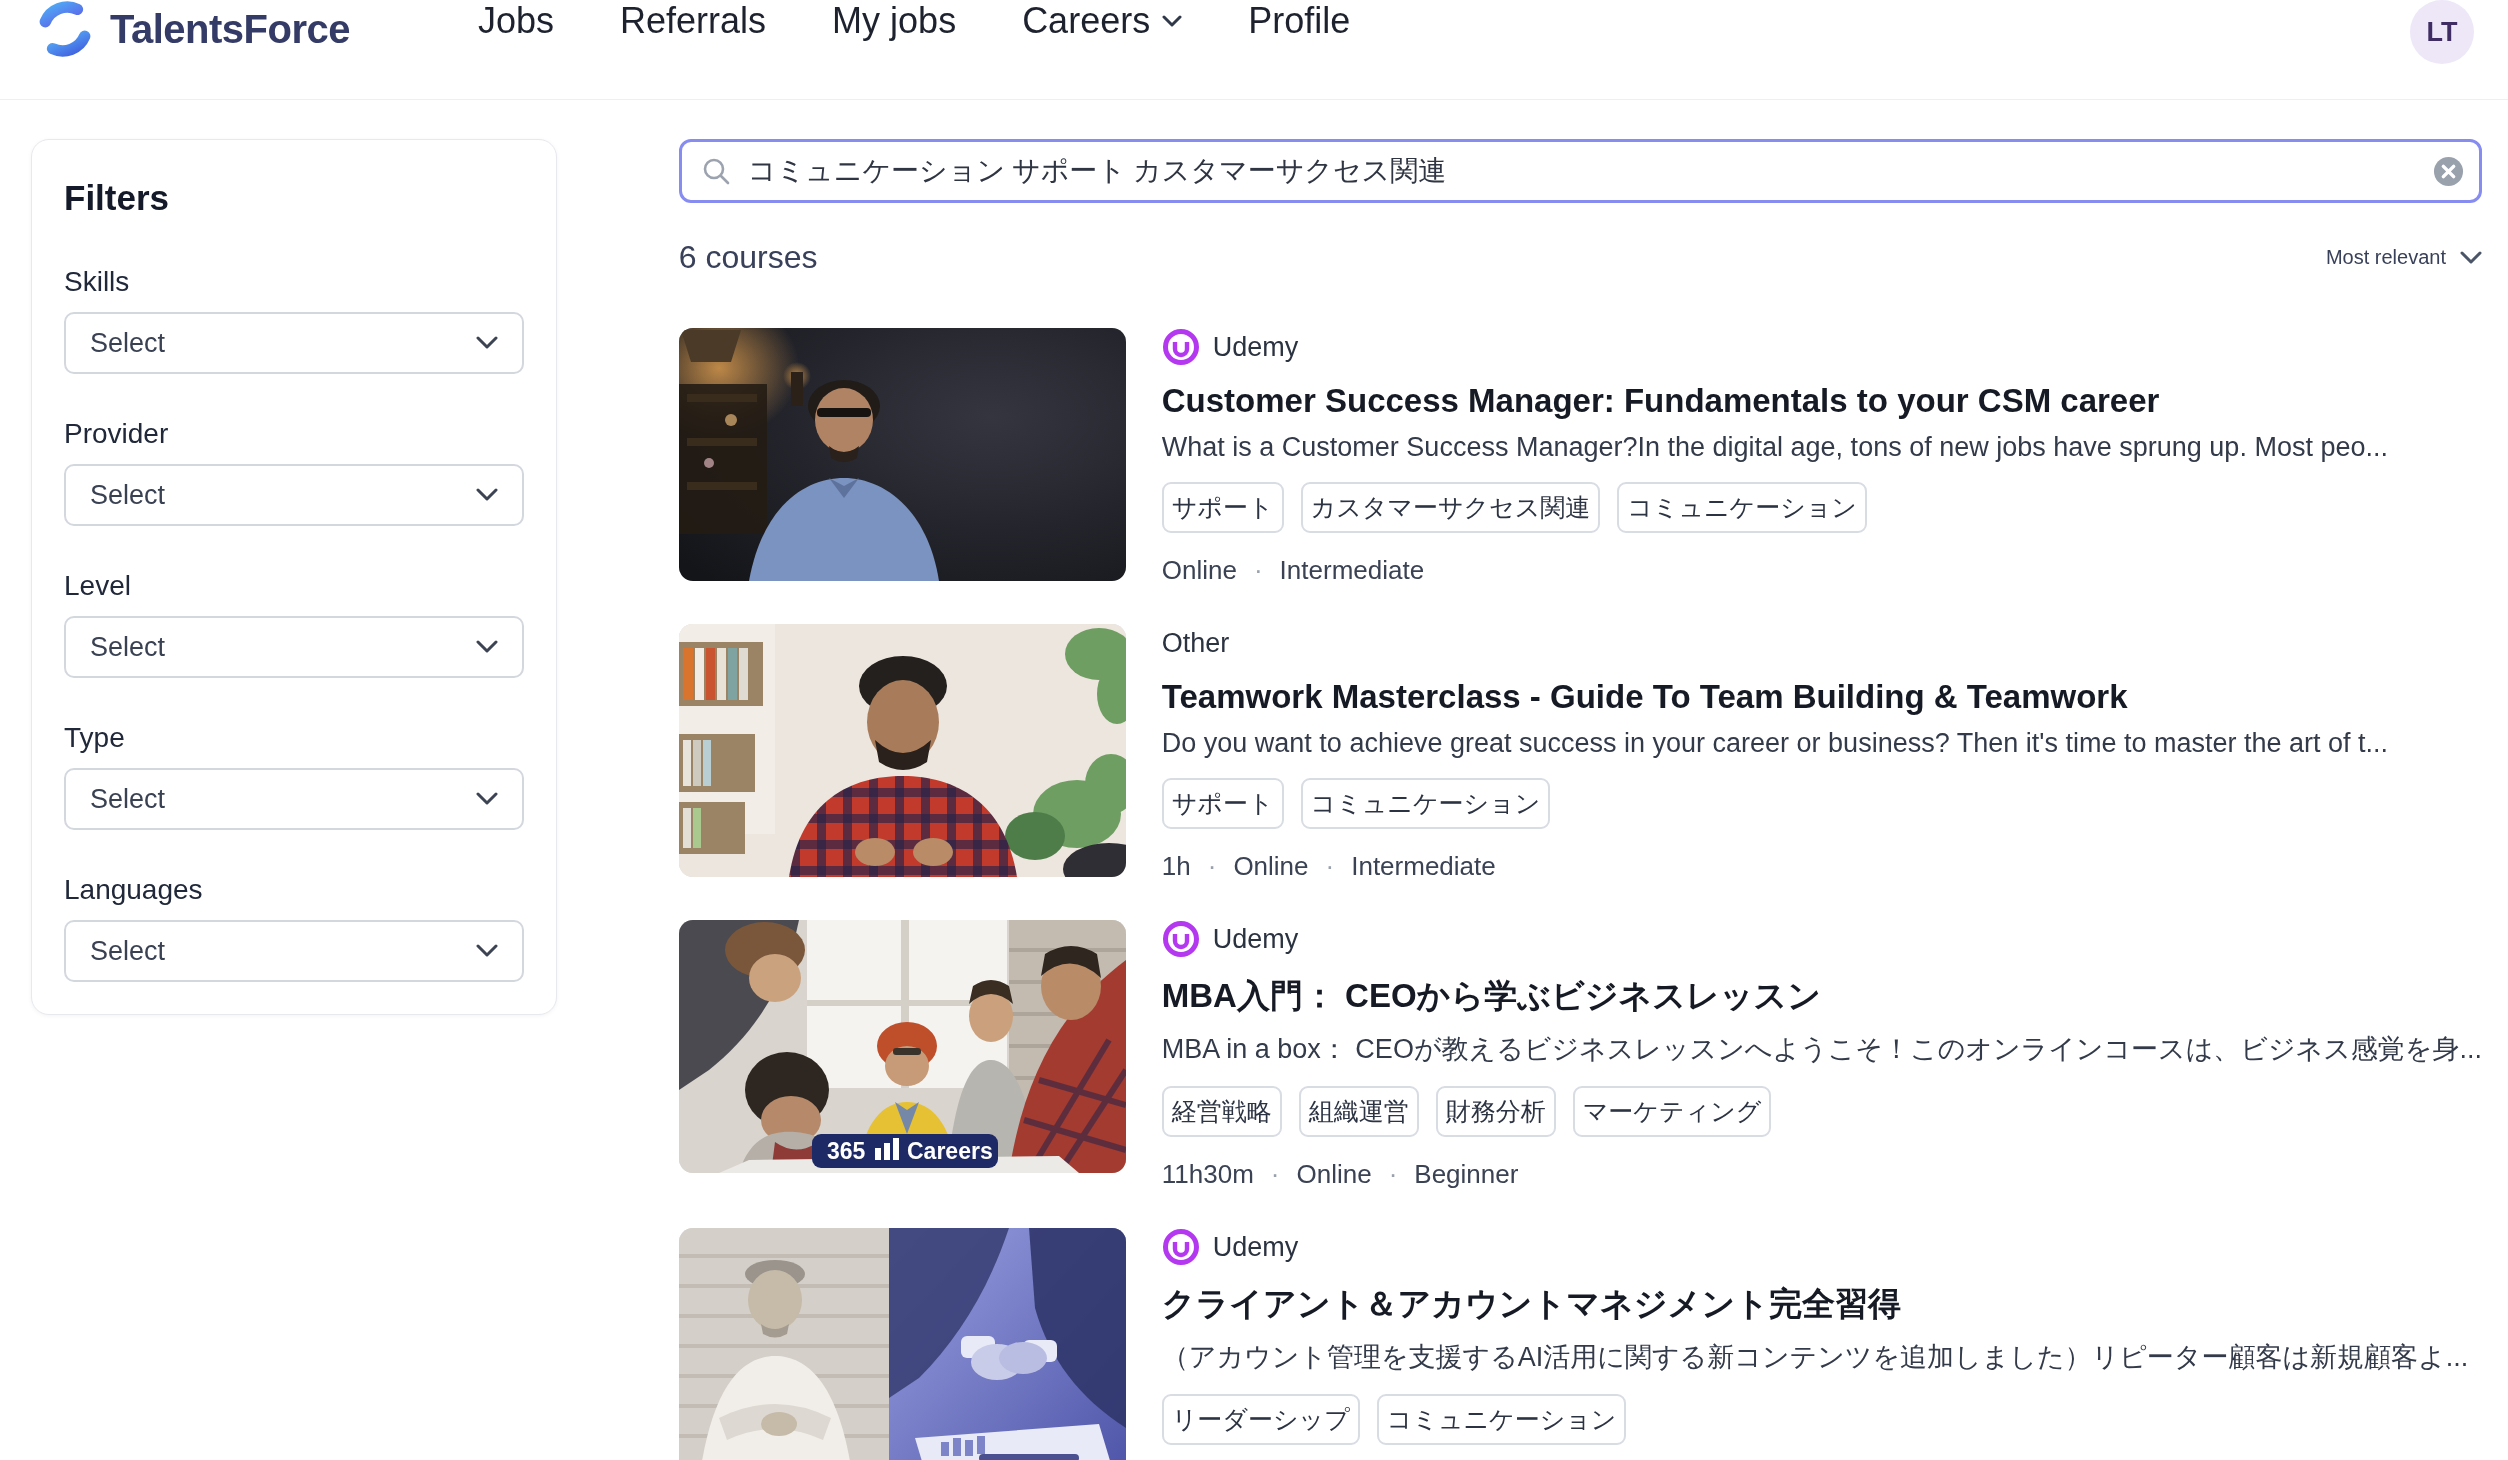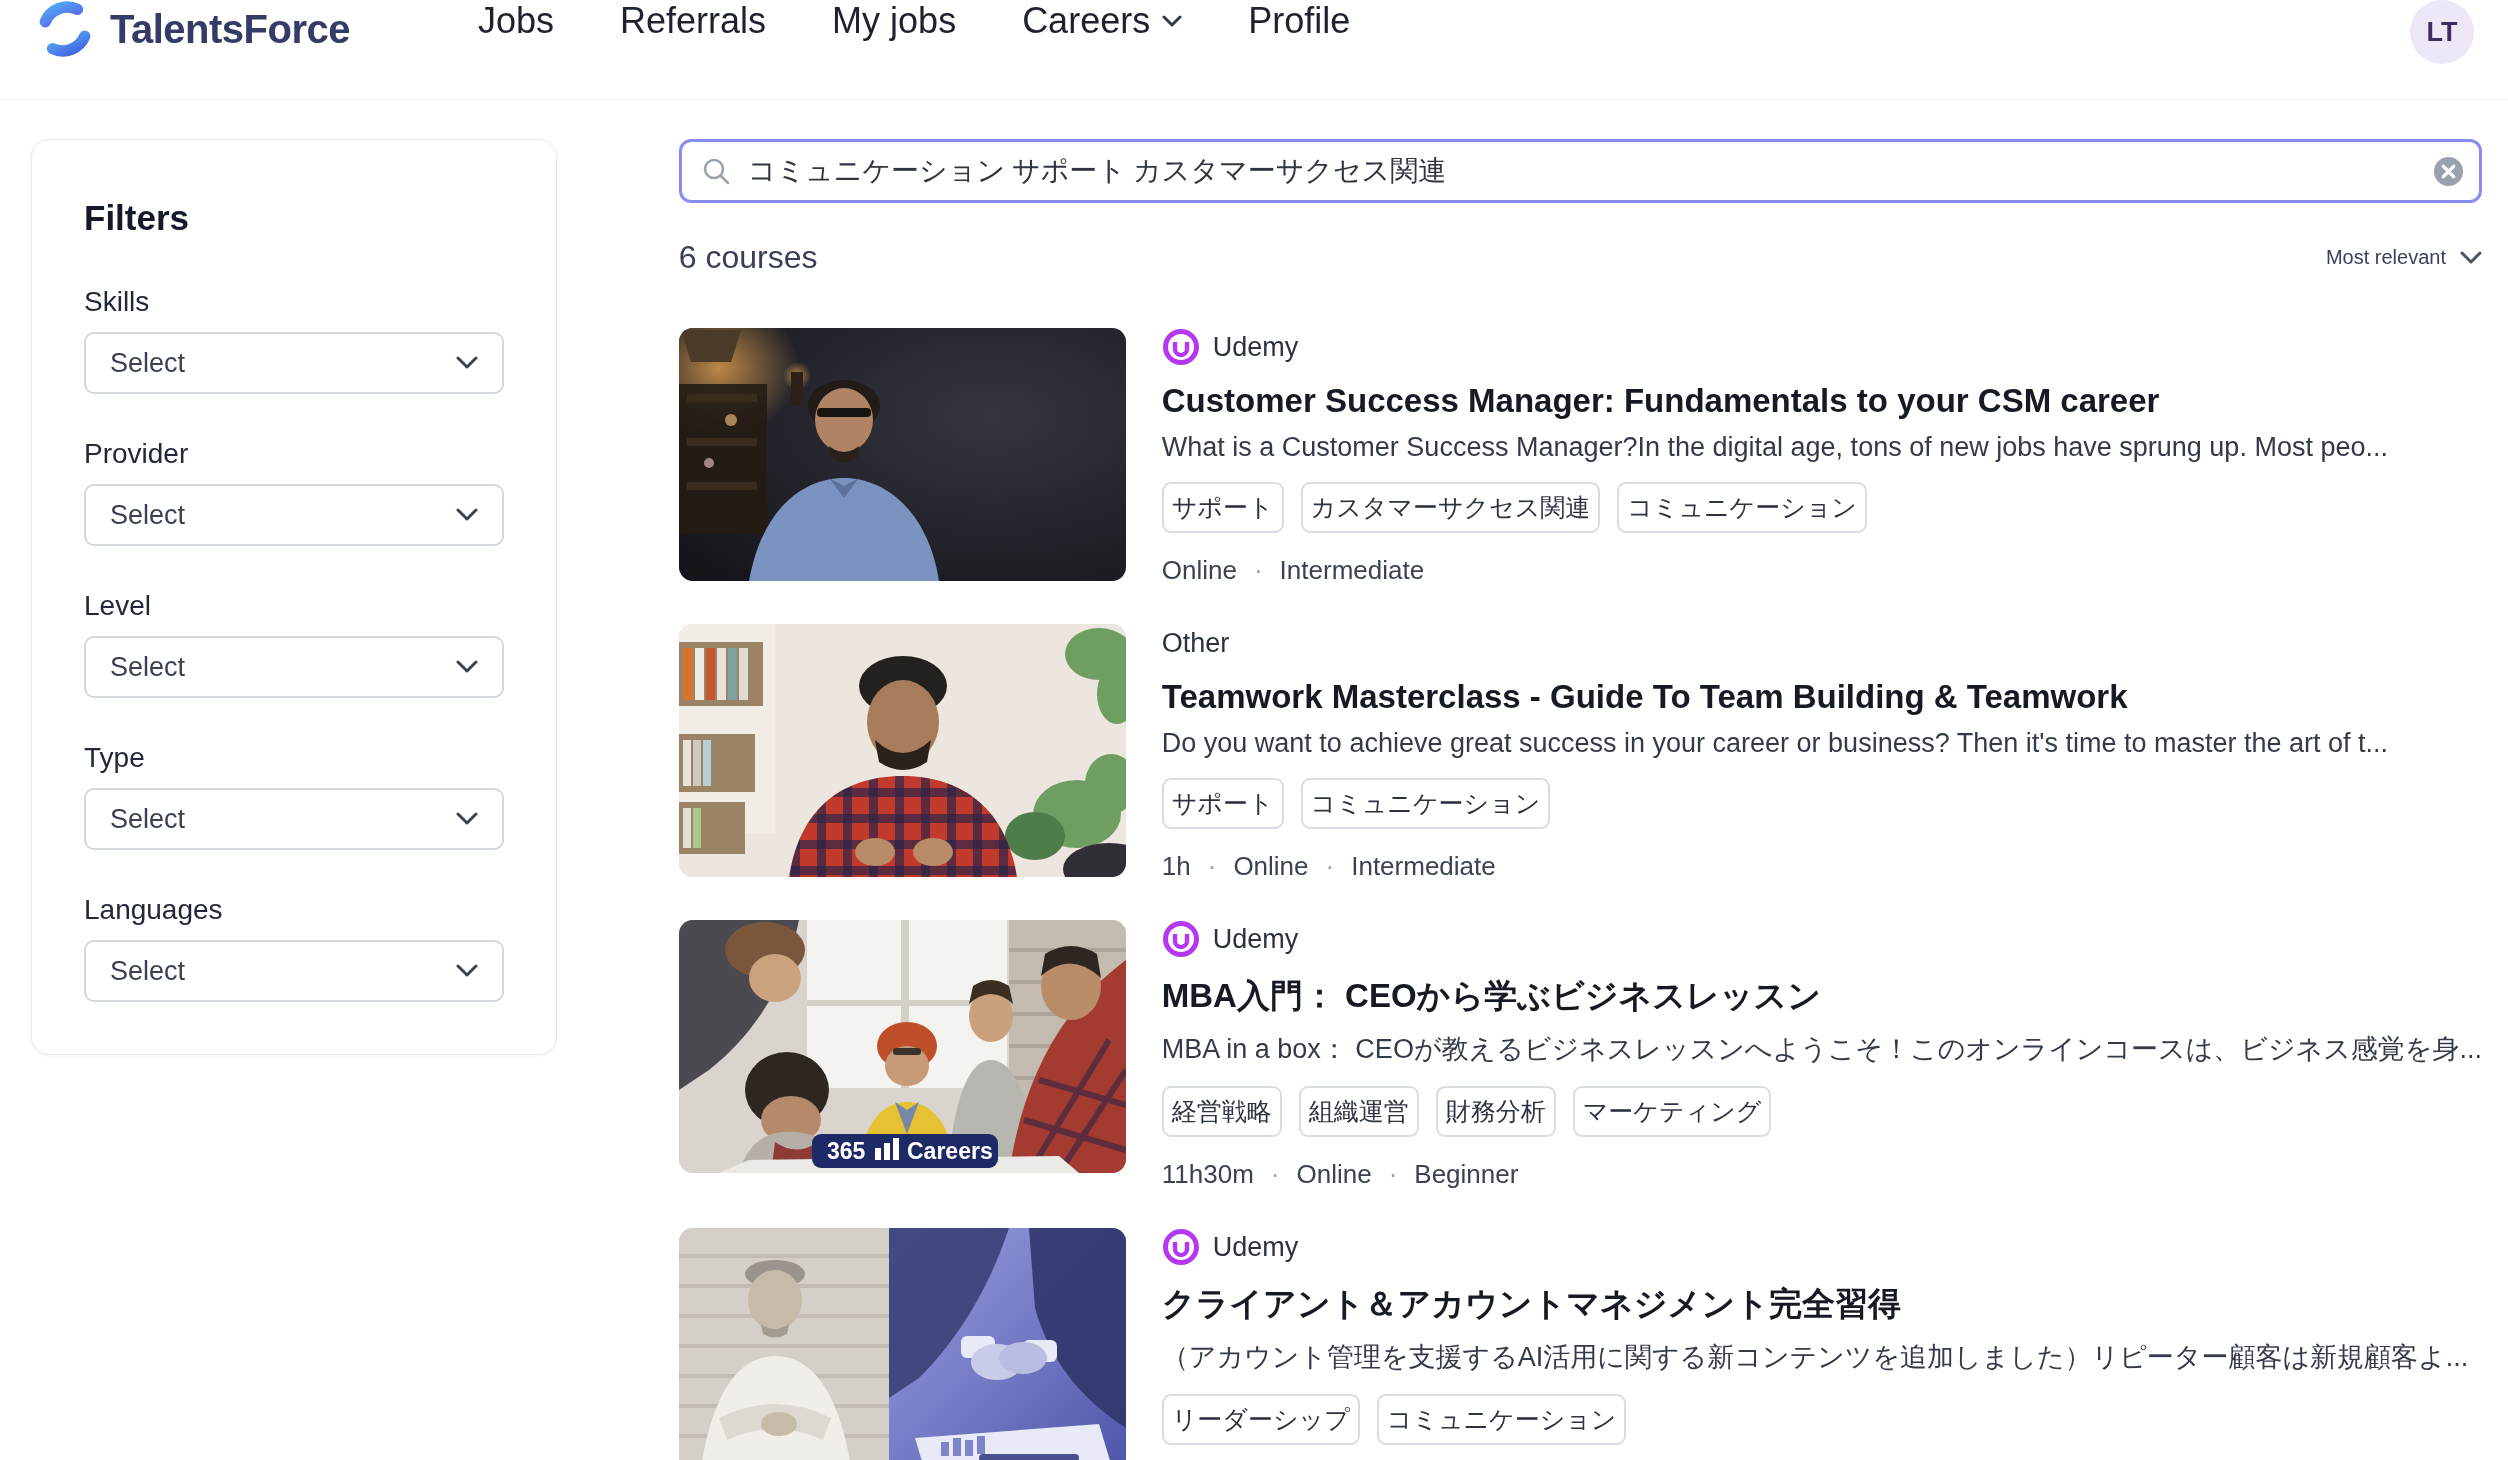--- a/index.html
+++ b/index.html
@@ -14,21 +14,21 @@
   .nav { display:flex; align-items:center; gap:66px; margin-left:128px; }
   .nav-item { display:flex; align-items:center; gap:12px; font-size:36px; color:#1d222e;
               cursor:pointer; text-decoration:none; }
   .avatar { margin-left:auto; width:64px; height:64px; border-radius:50%; background:#ede7f8;
             color:#3f2d63; font-size:27px; font-weight:700; display:flex; align-items:center;
             justify-content:center; cursor:pointer; }
 
   
   .content { display:flex; align-items:flex-start; padding:39px 26px 0 31px; }
   .filters-card { width:568px; min-height:833px; border:1px solid #e7e9ee; border-radius:18px;
-                  background:#fff; padding:52px; box-shadow:0 1px 4px rgba(20,24,40,.05); }
+                  background:#fff; padding:32px; box-shadow:0 1px 4px rgba(20,24,40,.05); }
   .filters-title { font-size:35px; font-weight:700; color:#141a29; margin-bottom:48px; margin-top:6px; }
   .filter-group + .filter-group { margin-top:44px; }
   .filter-label { font-size:28px; color:#20283a; }
   .select { margin-top:14px; height:62px; border:2px solid #d3d7de; border-radius:10px;
             display:flex; align-items:center; justify-content:space-between; padding:0 24px;
             font-size:27px; color:#3a4152; background:#fff; cursor:pointer; }
 
   .main { flex:1; margin-left:122px; margin-right:0; }
 
   

